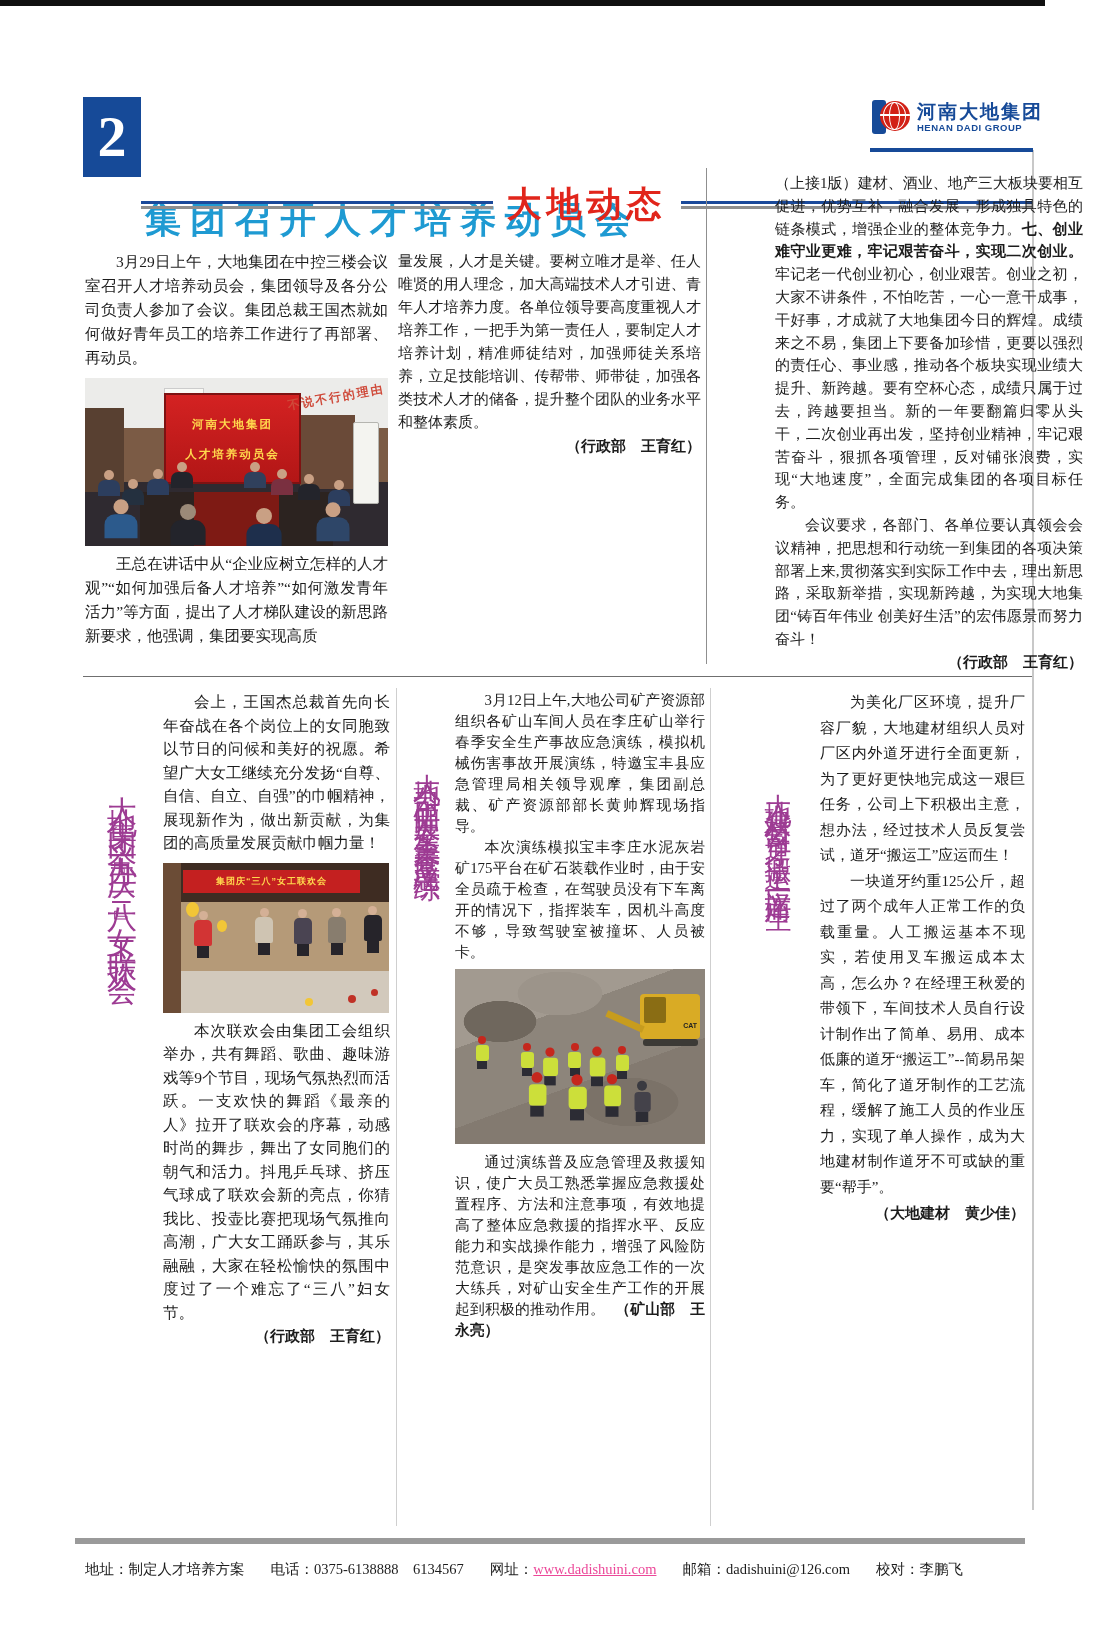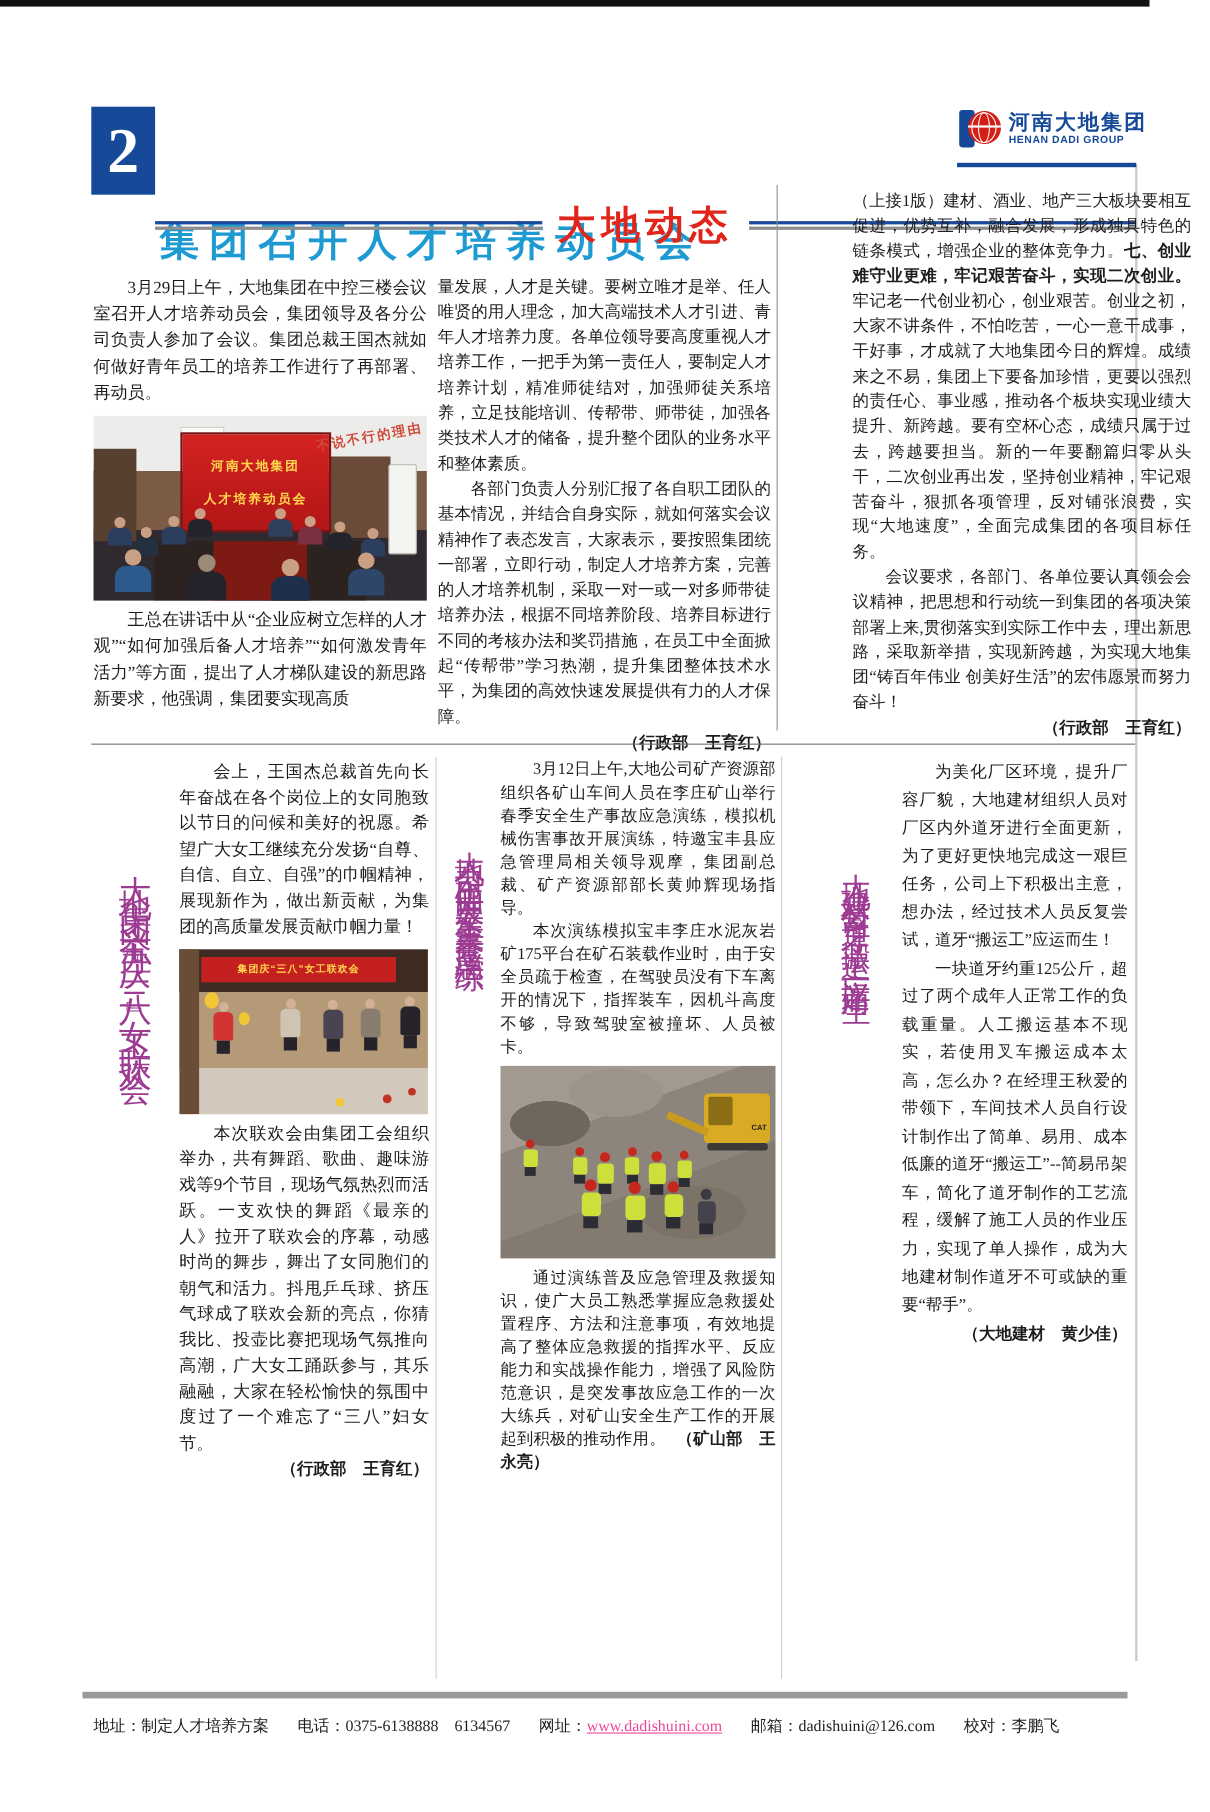--- a/index.html
+++ b/index.html
@@ -209,21 +209,20 @@
           <i class="hd"></i>
           <b class="bd" style="background:#2e4668;"></b>
         </span>
     </div>
 
     <p class="ind">王总在讲话中从“企业应树立怎样的人才观”“如何加强后备人才培养”“如何激发青年活力”等方面，提出了人才梯队建设的新思路新要求，他强调，集团要实现高质</p>
   </div>
 
   <div class="abs col col2">
     <p>量发展，人才是关键。要树立唯才是举、任人唯贤的用人理念，加大高端技术人才引进、青年人才培养力度。各单位领导要高度重视人才培养工作，一把手为第一责任人，要制定人才培养计划，精准师徒结对，加强师徒关系培养，立足技能培训、传帮带、师带徒，加强各类技术人才的储备，提升整个团队的业务水平和整体素质。</p>
-    <p class="ind">各部门负责人分别汇报了各自职工团队的基本情况，并结合自身实际，就如何落实会议精神作了表态发言，大家表示，要按照集团统一部署，立即行动，制定人才培养方案，完善的人才培养机制，采取一对一或一对多师带徒培养办法，根据不同培养阶段、培养目标进行不同的考核办法和奖罚措施，在员工中全面掀起“传帮带”学习热潮，提升集团整体技术水平，为集团的高效快速发展提供有力的人才保障。</p>
     <p class="byline">（行政部　王育红）</p>
   </div>
 
   <div class="abs vrule-main"></div>
   <div class="abs col col3">
     <p><span>（上接1版）建材、酒业、地产三大板块要相互促进，优势互补，融合发展，形成独具特色的链条模式，增强企业的整体竞争力。</span><span class="bold-lead">七、创业难守业更难，牢记艰苦奋斗，实现二次创业。</span><span>牢记老一代创业初心，创业艰苦。创业之初，大家不讲条件，不怕吃苦，一心一意干成事，干好事，才成就了大地集团今日的辉煌。成绩来之不易，集团上下要备加珍惜，更要以强烈的责任心、事业感，推动各个板块实现业绩大提升、新跨越。要有空杯心态，成绩只属于过去，跨越要担当。新的一年要翻篇归零从头干，二次创业再出发，坚持创业精神，牢记艰苦奋斗，狠抓各项管理，反对铺张浪费，实现“大地速度”，全面完成集团的各项目标任务。</span></p>
     <p class="ind">会议要求，各部门、各单位要认真领会会议精神，把思想和行动统一到集团的各项决策部署上来,贯彻落实到实际工作中去，理出新思路，采取新举措，实现新跨越，为实现大地集团“铸百年伟业 创美好生活”的宏伟愿景而努力奋斗！</p>
     <p class="byline">（行政部　王育红）</p>
   </div>
 

